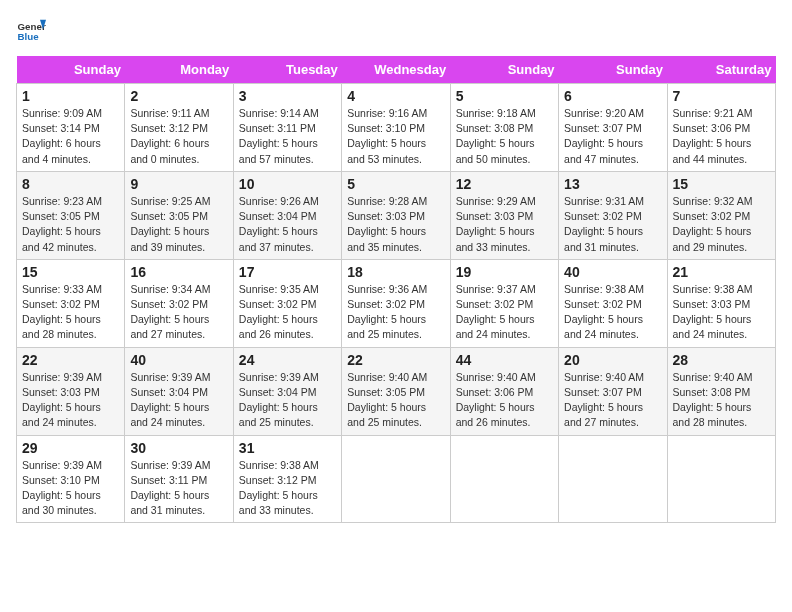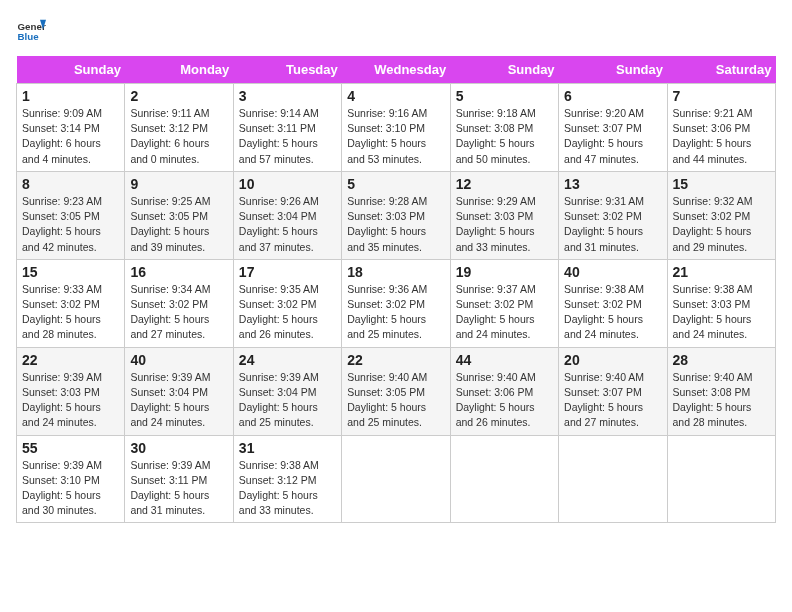--- a/index.html
+++ b/index.html
@@ -222,21 +222,21 @@
         <span class="day-num">20</span>
         <div class="day-info">Sunrise: 9:40 AM<br>Sunset: 3:07 PM<br>Daylight: 5 hours<br>and 27 minutes.</div>
       </td>
         <td>
         <span class="day-num">28</span>
         <div class="day-info">Sunrise: 9:40 AM<br>Sunset: 3:08 PM<br>Daylight: 5 hours<br>and 28 minutes.</div>
       </td>
       </tr>
       <tr>
         <td>
-        <span class="day-num">55</span>
+        <span class="day-num">29</span>
         <div class="day-info">Sunrise: 9:39 AM<br>Sunset: 3:10 PM<br>Daylight: 5 hours<br>and 30 minutes.</div>
       </td>
         <td>
         <span class="day-num">30</span>
         <div class="day-info">Sunrise: 9:39 AM<br>Sunset: 3:11 PM<br>Daylight: 5 hours<br>and 31 minutes.</div>
       </td>
         <td>
         <span class="day-num">31</span>
         <div class="day-info">Sunrise: 9:38 AM<br>Sunset: 3:12 PM<br>Daylight: 5 hours<br>and 33 minutes.</div>
       </td>

